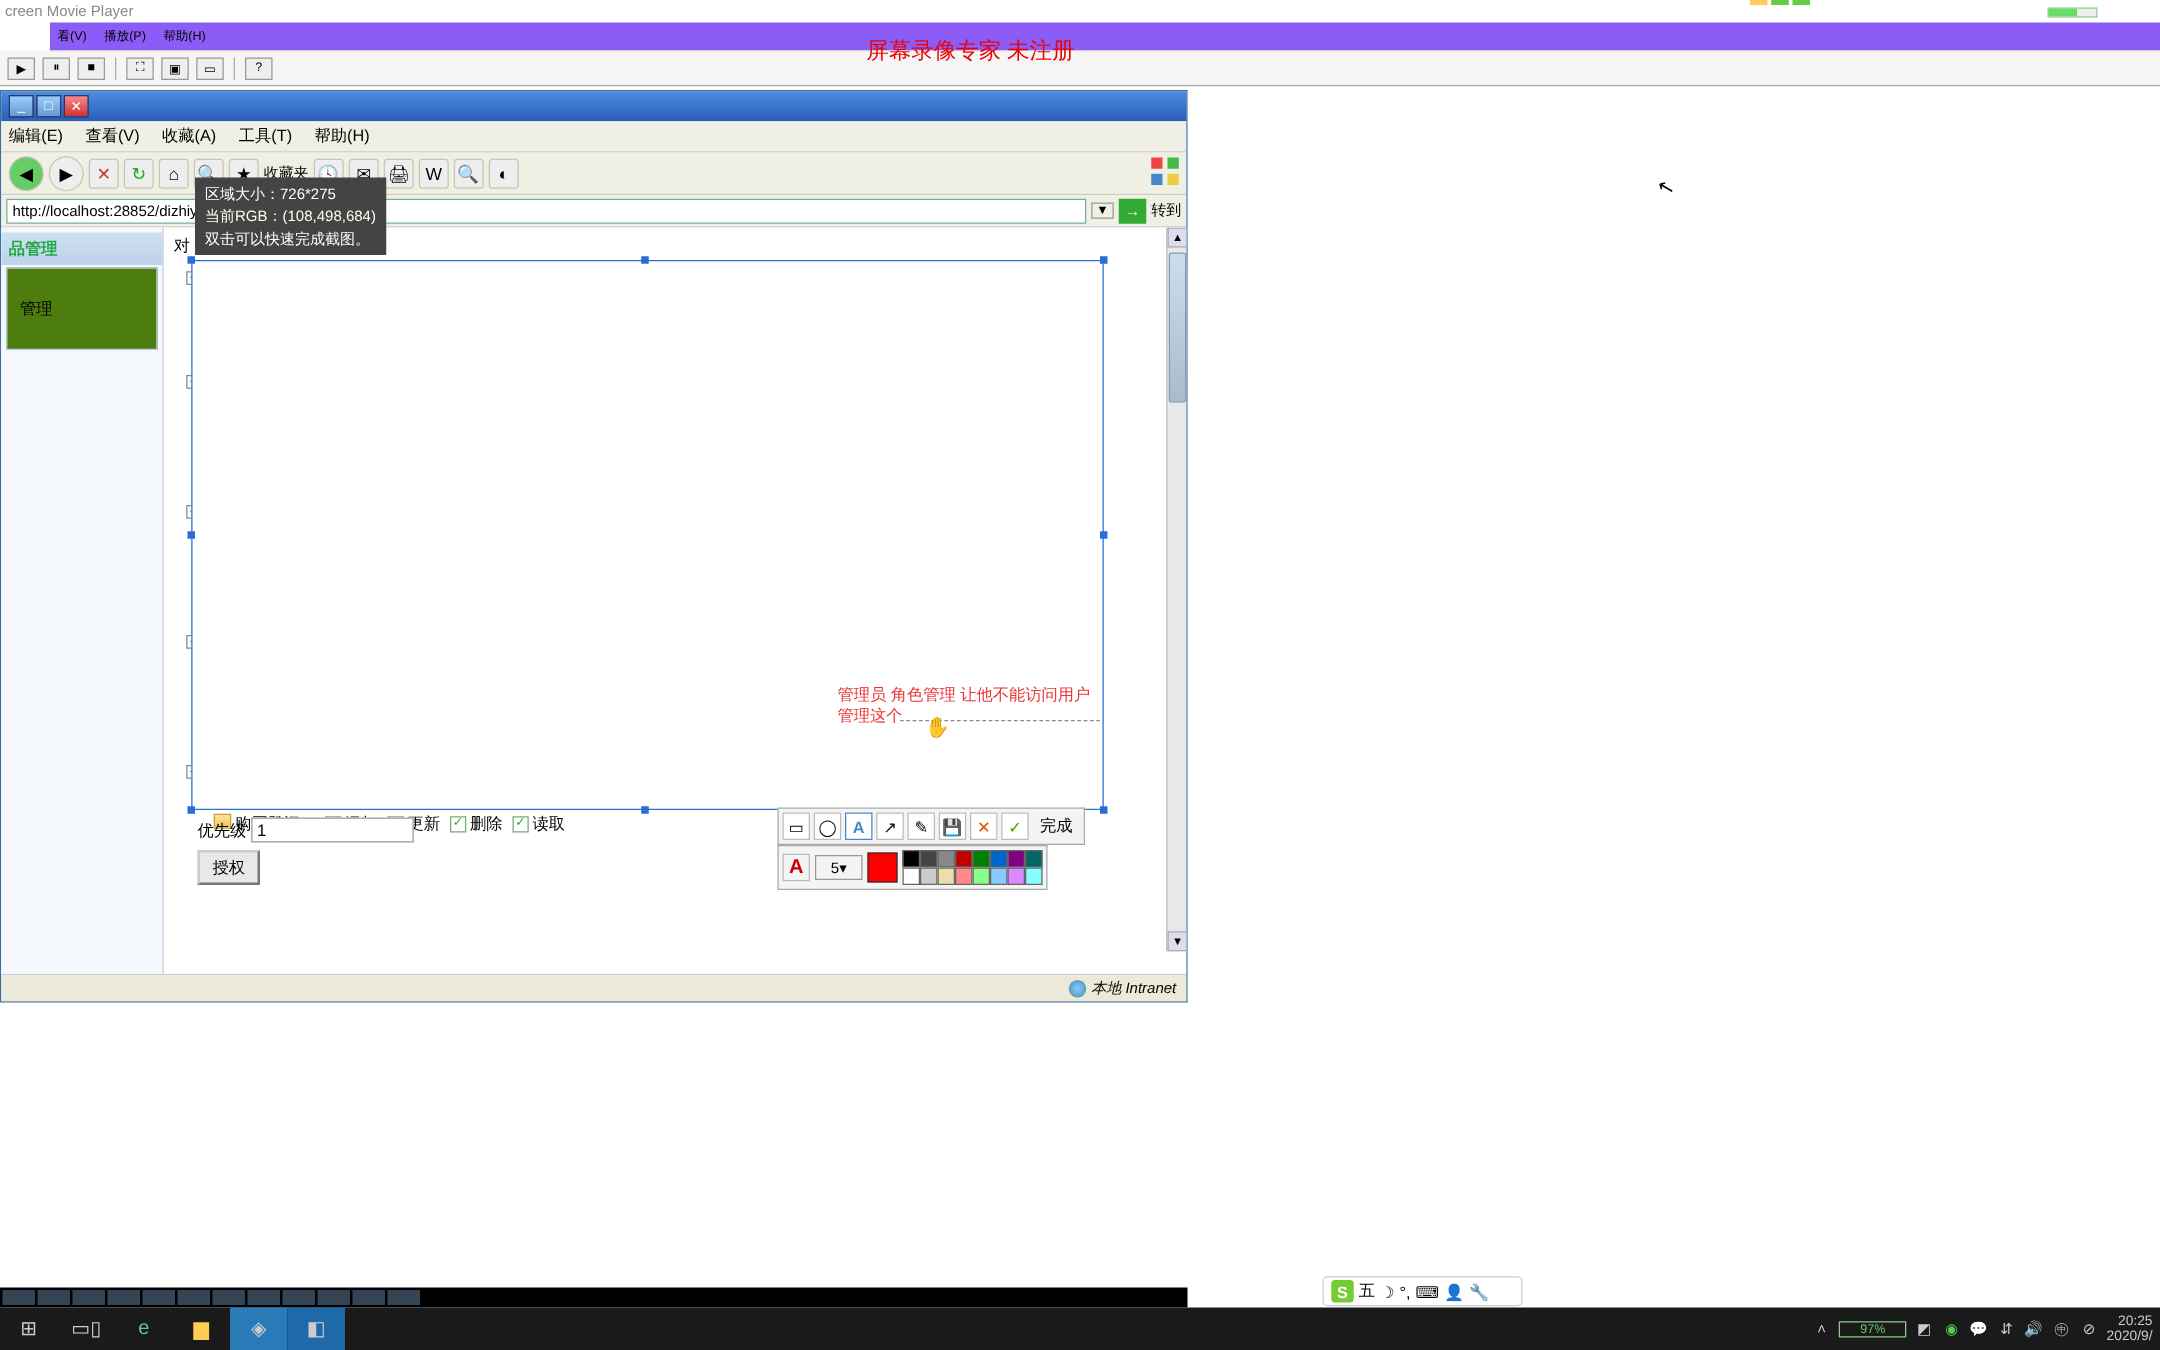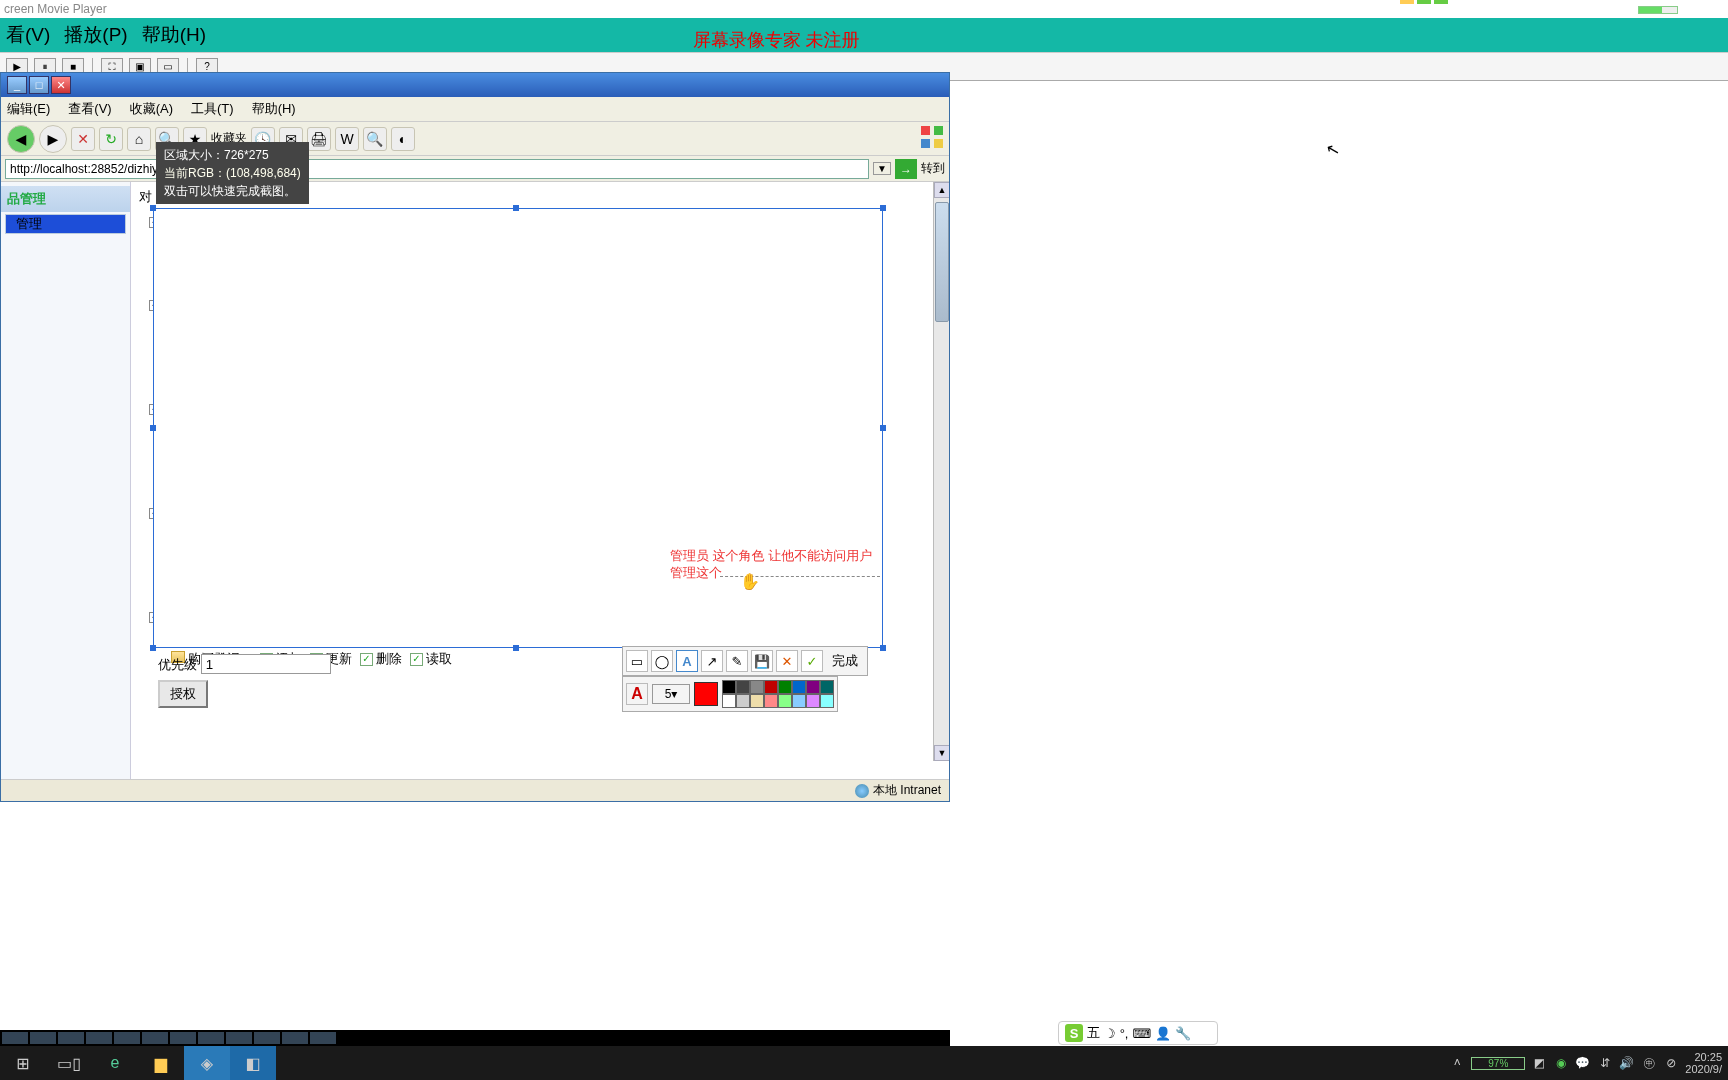--- a/index.html
+++ b/index.html
@@ -1,19 +1,19 @@
 <!DOCTYPE html>
 <html><head>
 <meta charset="utf-8">
 <style>
 * { margin: 0; padding: 0; box-sizing: border-box; font-family: "Microsoft YaHei", SimSun, sans-serif; }
 body { width: 1728px; height: 1080px; background: #fff; position: relative; overflow: hidden; }
 
 .outer-title { font-size: 12px; color: #888; padding: 2px 4px; }
-.outer-menu { background: #14b8a6; border-bottom: 1px solid #ccc; padding: 4px 6px; font-size: 19px; display: flex; gap: 14px; }
+.outer-menu { background: #8b5cf6; border-bottom: 1px solid #ccc; padding: 4px 6px; font-size: 10px; display: flex; gap: 14px; margin-left: 40px; }
 .outer-menu span { cursor: default; }
 .outer-toolbar { background: #f5f5f5; border-bottom: 1px solid #aaa; padding: 3px 6px; display: flex; gap: 6px; align-items: center; height: 28px; }
 .tb-btn { width: 22px; height: 18px; border: 1px solid #999; background: #eee; display: inline-flex; align-items: center; justify-content: center; font-size: 10px; }
 .tb-sep { width: 1px; height: 18px; background: #aaa; margin: 0 2px; }
 
 .watermark { position: absolute; top: 28px; left: 693px; color: #e00; font-size: 18px; font-family: "SimSun"; }
 
 .traffic { position: absolute; top: 0; right: 280px; display: flex; gap: 3px; }
 .traffic span { width: 14px; height: 4px; display: inline-block; }
 .traffic .r { background: #fc5; }
@@ -32,21 +32,21 @@
 .winxp-logo { position: absolute; right: 6px; top: 4px; width: 22px; height: 22px; }
 .flag-part { position: absolute; width: 9px; height: 9px; }
 .fr { background: #e44; left:0; top:0;} .fg{background:#4b4; right:0; top:0;} .fb{background:#48c; left:0; bottom:0;} .fy{background:#ec4; right:0; bottom:0;}
 .ie-address { background: #f0efe3; height: 26px; display: flex; align-items: center; gap: 4px; padding: 0 4px; border-bottom: 1px solid #ccc; font-size: 12px; }
 .addr-input { flex: 1; height: 20px; border: 1px solid #7a9; background: #fff; padding: 0 4px; font-size: 12px; }
 .go-btn { width: 22px; height: 20px; background: #3a3; color: #fff; display: inline-flex; align-items: center; justify-content: center; }
 
 .ie-content { flex: 1; background: #fff; display: flex; position: relative; overflow: hidden; }
 .sidebar { width: 130px; background: #f4f7fb; border-right: 1px solid #ccd; padding: 4px 0; }
 .sb-header { background: linear-gradient(#cfe0f3, #bcd3ec); font-size: 13px; font-weight: bold; color: #2a4; padding: 4px 6px; }
-.sb-item { padding: 0 10px; font-size: 13px; background: #1d4ed8; border: 1px solid #bcd; margin: 2px 4px; }
+.sb-item { padding: 23px 10px; font-size: 13px; background: #4d7c0f; border: 1px solid #bcd; margin: 2px 4px; }
 
 .main-area { flex: 1; padding: 6px 8px; font-size: 13px; position: relative; overflow: hidden; }
 .top-line { margin-bottom: 4px; }
 
 .tooltip-box { position: absolute; left: 156px; top: 142px; background: #444; color: #fff; font-size: 12px; padding: 4px 8px; z-index: 50; line-height: 1.5; }
 .tooltip-box .l2 { color: #ffe; }
 
 .capture-frame { position: absolute; left: 153px; top: 208px; width: 730px; height: 440px; border: 1px solid #2b6cd6; background: #fff; z-index: 10; }
 .capture-handle { position: absolute; width: 6px; height: 6px; background: #2b6cd6; z-index: 12; }
 
@@ -80,21 +80,21 @@
 .font-A { width: 22px; height: 22px; border: 1px solid #bbb; display: inline-flex; align-items: center; justify-content: center; color: #c00; font-weight: bold; }
 .size-sel { width: 38px; height: 20px; border: 1px solid #999; font-size: 12px; display: inline-flex; align-items: center; justify-content: center; }
 .big-swatch { width: 24px; height: 24px; border: 1px solid #333; }
 .swatch-grid { display: grid; grid-template-columns: repeat(8, 14px); grid-template-rows: repeat(2, 14px); gap: 0; }
 .swatch { width: 14px; height: 14px; border: 1px solid #666; }
 
 .ie-scroll-v { position: absolute; right: 0; top: 0; bottom: 18px; width: 16px; background: #e8e8e8; border-left: 1px solid #bbb; }
 .scroll-thumb { position: absolute; top: 20px; width: 14px; left: 1px; height: 120px; background: linear-gradient(#cde,#abc); border: 1px solid #89a; border-radius: 2px; }
 .scroll-btn { position: absolute; left: 0; width: 16px; height: 16px; background: #dde; border: 1px solid #aab; display: flex; align-items: center; justify-content: center; font-size: 9px; }
 
-.ie-status { height: 22px; background: #ece9d8; border-top: 1px solid #ccc; display: flex; justify-content: flex-end; align-items: center; padding: 0 8px; font-size: 12px; gap: 4px; }
+.ie-status { height: 22px; background: #ece9d8; border-top: 1px solid #ccc; display: flex; justify-content: flex-end; align-items: center; padding: 0 8px; font-size: 12px; gap: 4px; font-style: italic; }
 .zone-icon { width: 14px; height: 14px; background: radial-gradient(#8cf,#48a); border-radius: 50%; display: inline-block; }
 
 .cursor-arrow { position: absolute; left: 1326px; top: 140px; font-size: 16px; transform: rotate(-15deg); }
 
 .syswidget { position: absolute; right: 510px; bottom: 35px; width: 160px; height: 24px; background: #fff; border: 1px solid #ccc; border-radius: 4px; display: flex; align-items: center; gap: 4px; padding: 0 6px; font-size: 13px; }
 .sogou-s { width: 18px; height: 18px; background: #7c3; color: #fff; border-radius: 3px; display: inline-flex; align-items: center; justify-content: center; font-weight: bold; }
 
 .taskbar-bottom { position: absolute; left: 0; right: 0; bottom: 0; height: 34px; background: #1a1a1a; display: flex; align-items: center; }
 .tb-strip { display: flex; height: 100%; }
 .tb-item { width: 46px; height: 100%; display: inline-flex; align-items: center; justify-content: center; color: #ccc; font-size: 16px; }
@@ -455,21 +455,21 @@
 <div class="capture-frame"></div>
 <div class="capture-handle" style="left:150px;top:205px"></div>
 <div class="capture-handle" style="left:513px;top:205px"></div>
 <div class="capture-handle" style="left:880px;top:205px"></div>
 <div class="capture-handle" style="left:150px;top:425px"></div>
 <div class="capture-handle" style="left:880px;top:425px"></div>
 <div class="capture-handle" style="left:150px;top:645px"></div>
 <div class="capture-handle" style="left:513px;top:645px"></div>
 <div class="capture-handle" style="left:880px;top:645px"></div>
 
-<div class="annotation-text">管理员 这个角色 让他不能访问用户管理这个</div>
+<div class="annotation-text">管理员 角色管理 让他不能访问用户管理这个</div>
 <div class="annotation-cursor">✋</div>
 <div class="annotation-line"></div>
 
 <div class="priority-row">
   <div>
     <span>优先级</span>
     <input class="priority-input" value="1" style="">
     <br>
     <button class="grant-btn">授权</button>
   </div>

